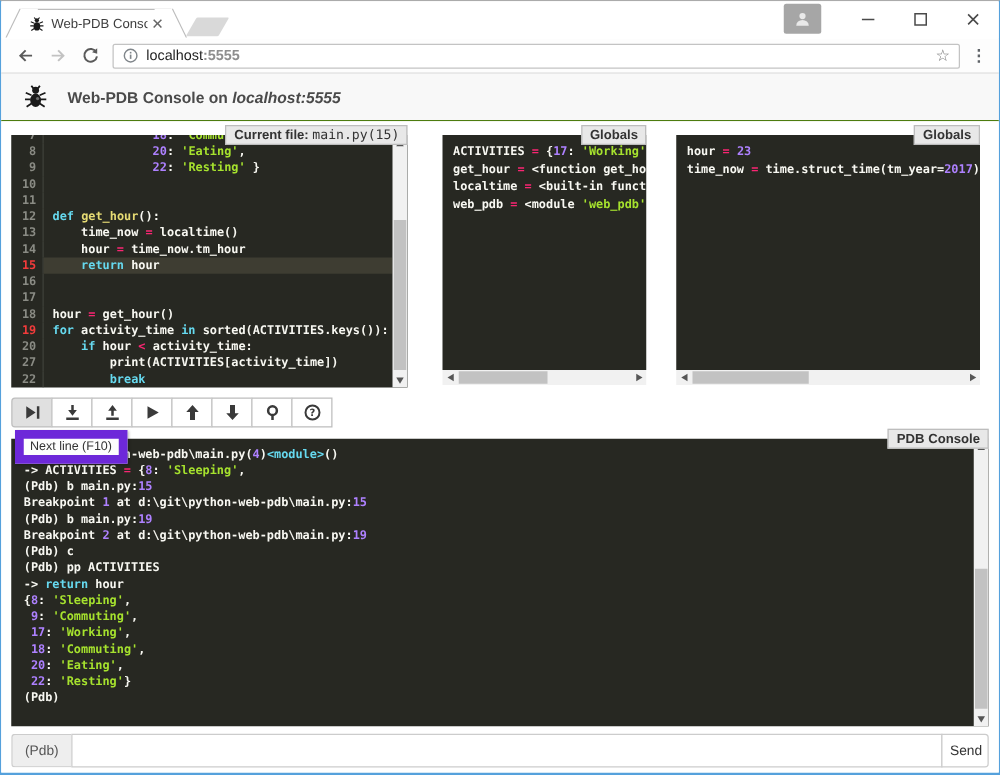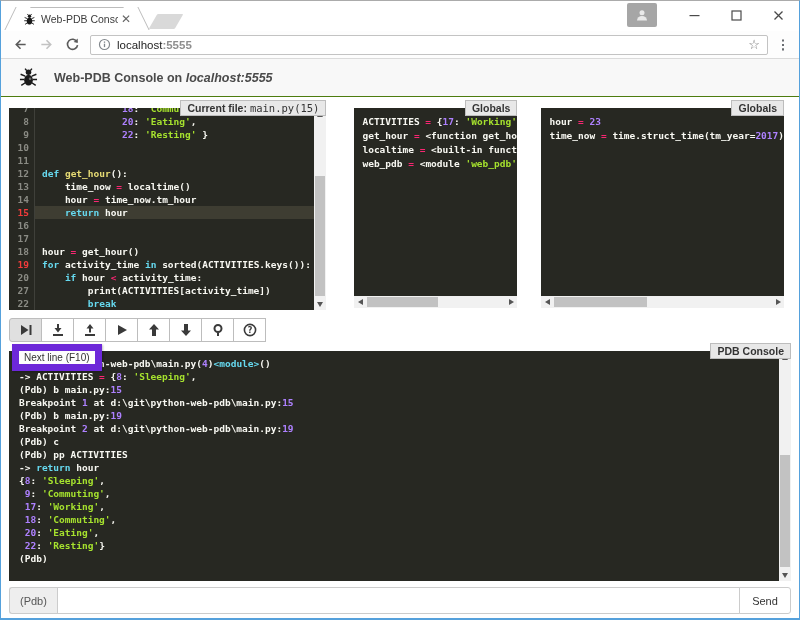--- a/index.html
+++ b/index.html
@@ -97,21 +97,21 @@
   
   .console-wrap { position:relative; margin-top:9px; }
   .console { height:230px; background:#272822; display:flex; overflow:hidden; }
   .console-area { flex:1; overflow:hidden; padding:6px 0 0 10px; }
 
   
   .command-row { margin-top:6px; display:flex; height:27px; }
   .addon { background:#eee; border:1px solid #ccc; border-right:none; border-radius:3px 0 0 3px;
            display:flex; align-items:center; padding:0 10px; font-size:11px; color:#555; }
   .cmd-input { flex:1; border:1px solid #ccc; font-size:11px; padding:0 8px; outline:none; border-radius:0; font-family:"Liberation Sans",sans-serif; }
-  .send-btn { width:52px; border:1px solid #ccc; border-left:1px solid #ccc; background:#fff;
+  .send-btn { width:38px; border:1px solid #ccc; border-left:1px solid #ccc; background:#fff;
               border-radius:0 3px 3px 0; font-size:11px; color:#333; margin-left:-1px; }
 </style>
 </head>
 <body>
 
 <div class="window">
 
   <div class="titlebar">
     <div class="tab">
       <span style="display:flex;">

